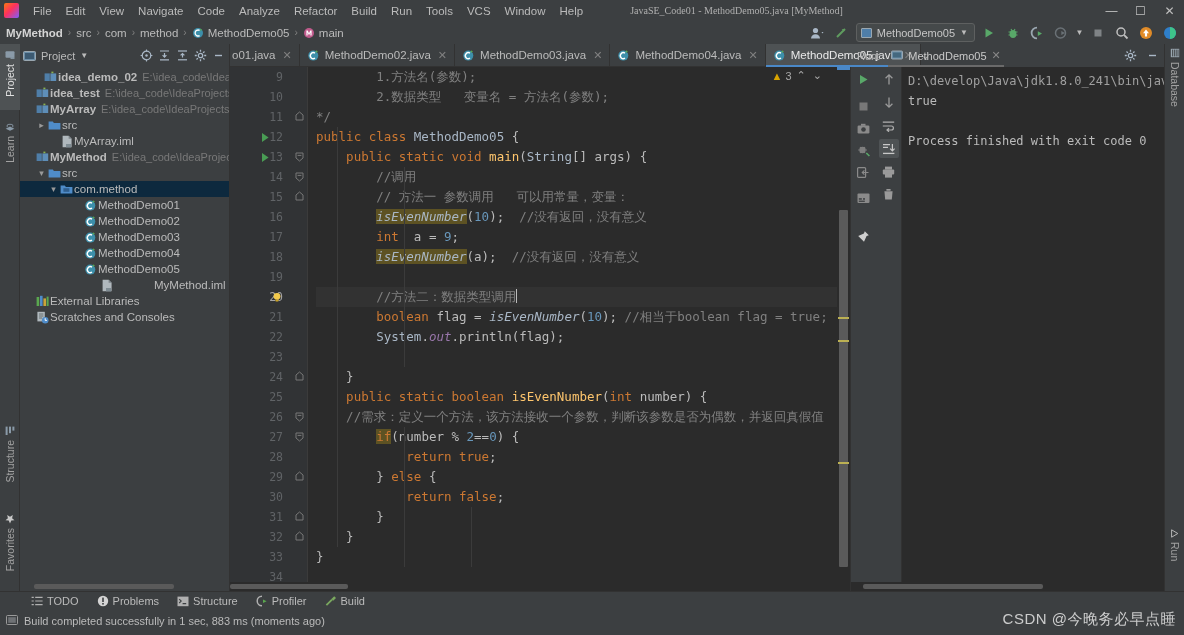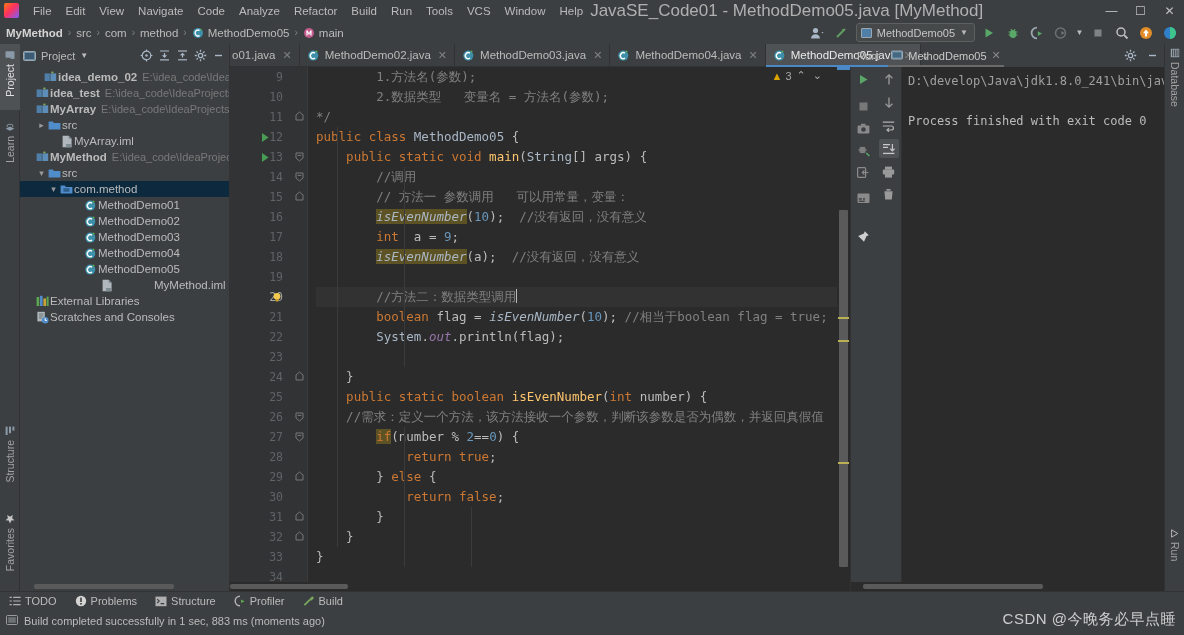--- a/index.html
+++ b/index.html
@@ -22,22 +22,23 @@
   .app-logo {
     width: 15px; height: 15px; margin-right: 7px;
     background: linear-gradient(135deg,#f97a12 0%, #fe315d 45%, #7b5fff 100%);
     border-radius: 2px; flex: none;
   }
   .menu-item {
     padding: 2px 7px; font-size: 11.5px; color: #bbbbbb;
     white-space: nowrap; cursor: default;
   }
   .win-title {
-    font-size: 17px; color: #b0b0b0;
+    margin-left: 40px; font-size: 10px; color: #b0b0b0;
     white-space: nowrap;
+    font-family: Liberation Serif, serif;
   }
   .win-btns {
     position: absolute; right: 0; top: 0; height: 21px;
     display: flex; align-items: center;
   }
   .win-btn {
     width: 29px; height: 21px; display:flex; align-items:center;
     justify-content:center; color:#c0c0c0; font-size: 12px;
   }
 
@@ -227,21 +228,21 @@
   .rp-hscroll .th { position:absolute; left:12px; width:180px; top:2px; height:5px;
                     background:#5a5a5a; border-radius:2px; }
 
   
   .vstrip-r { width:20px; background:#3c3f41; border-left:1px solid #323232;
               flex:none; position:relative; }
 
   
   .toolwin-bar {
     height:19px; background:#3c3f41; display:flex; 
-    gap:0; border-top:1px solid #323232; position:relative;
+    padding-left:22px; gap:0; border-top:1px solid #323232; position:relative;
   }
   .tw-item { display:flex; align-items:center; gap:4px; padding:0 9px;
              font-size:11px; color:#bbbbbb; }
   .statusbar {
     height:21px; background:#3c3f41; display:flex; align-items:center;
     padding-left:6px; gap:6px; font-size:11px; color:#bbbbbb; position:relative;
   }
   .watermark {
     position:absolute; right:8px; bottom:2px; font-size:15px; color:#d8d8d8;
     font-family:"Liberation Sans", sans-serif; letter-spacing:0.5px; opacity:.92;
@@ -988,21 +989,21 @@
             </svg>
           </div>
         <div class="rp-ic">
             <svg width="13" height="13" viewBox="0 0 13 13">
               <path d="M2.4 3.2h8.2l-0.8 8.4H3.2z" fill="#9a9a9a"></path>
               <rect x="4.4" y="1" width="4.2" height="1.7" fill="#9a9a9a"></rect>
             </svg>
           </div>
       </div>
 
-      <div class="console" id="console"><div class="dim">D:\develop\Java\jdk1.8.0_241\bin\java.e</div><div class="out"> </div><div class="out">Process finished with exit code 0</div></div>
+      <div class="console" id="console"><div class="dim">D:\develop\Java\jdk1.8.0_241\bin\java.e</div><div class="out">true</div><div class="out"> </div><div class="out">Process finished with exit code 0</div></div>
     </div>
     <div class="rp-hscroll">
       <div class="th"></div>
     </div>
   </div>
 
   <div class="vstrip-r">
     <div class="vlabel" style="top:4px;">
       <span>
           <svg width="10" height="10" viewBox="0 0 10 10">

